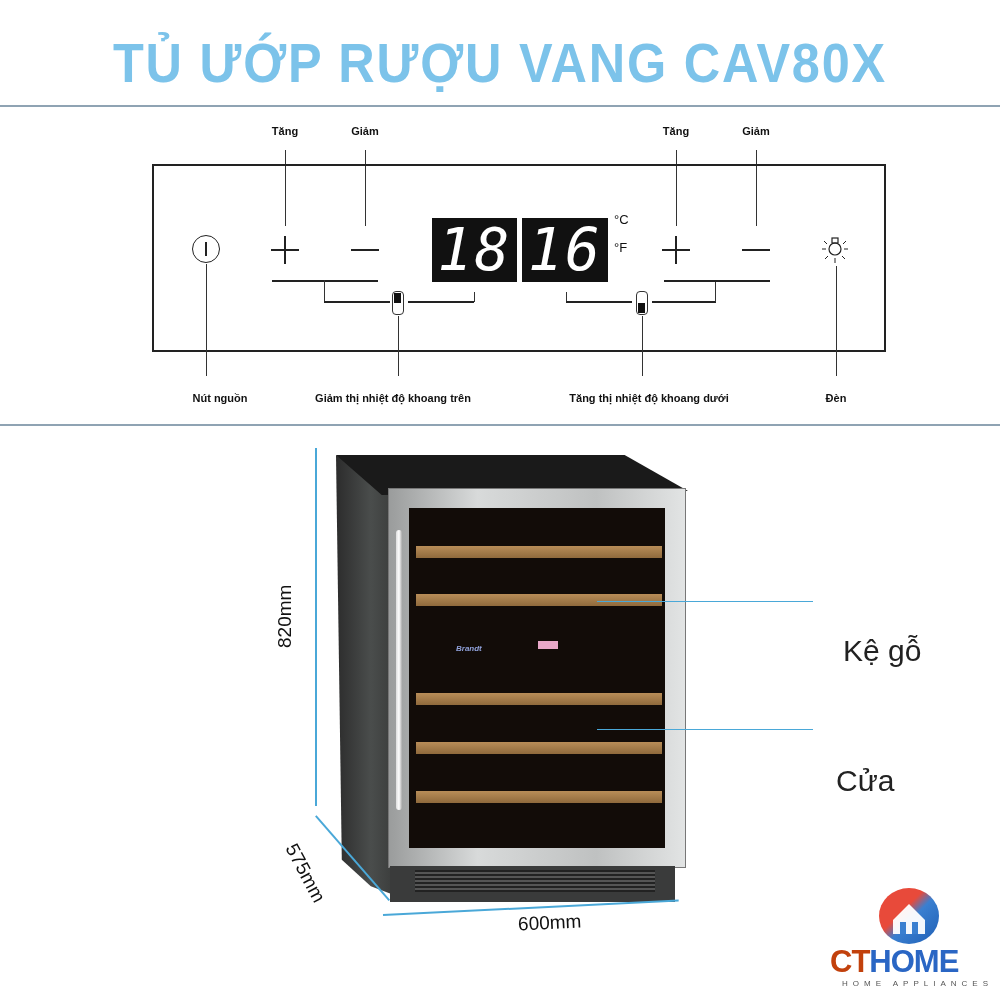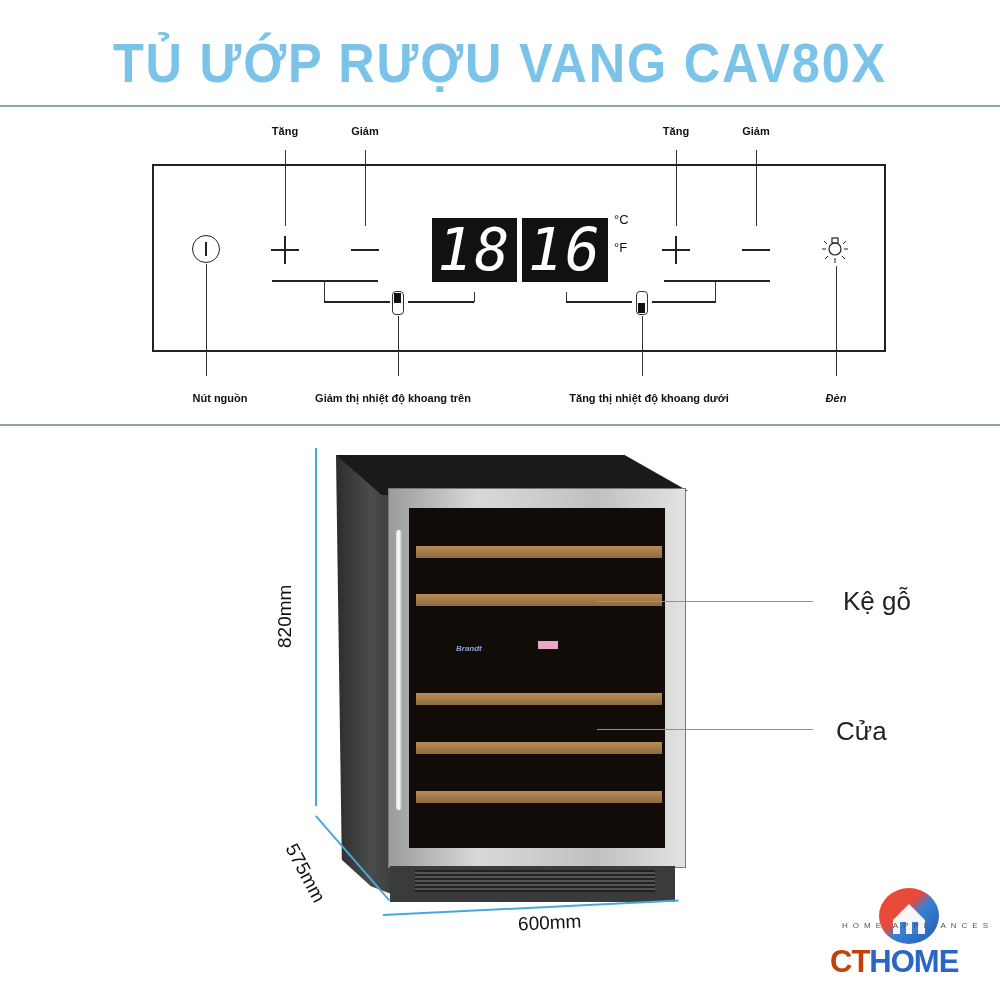--- a/index.html
+++ b/index.html
@@ -18,36 +18,36 @@
   .plus::before{content:"";position:absolute;left:0;top:13px;width:28px;height:1.5px;background:#222;}
   .plus::after{content:"";position:absolute;left:13px;top:0;width:1.5px;height:28px;background:#222;}
   .minus{width:28px;height:1.5px;background:#222;}
   .lcd{background:#111;color:#fff;font-family:"DejaVu Sans Mono",monospace;font-size:58px;text-align:center;line-height:64px;font-style:italic;letter-spacing:2px;transform:none;}
   .unit{font-size:13px;color:#111;}
   .toggle{width:12px;height:24px;border:1.5px solid #333;border-radius:4px;box-sizing:border-box;background:#fff;overflow:hidden;}
   .toggle .fill{position:absolute;left:1px;width:7px;height:10px;background:#111;}
   .bulb{width:30px;height:30px;}
   .blue{background:#4aa8d8;}
   .dim{font-size:19px;color:#111;}
-  .callout{font-size:26px;color:#222;}
+  .callout{font-size:30px;color:#222;margin-top:48px;}
   
   .side{left:336px;top:455px;width:58px;height:440px;background:linear-gradient(90deg,#2c2c2c,#4a4d4c 60%,#3b3d3c);clip-path:polygon(0 0,100% 8%,100% 100%,60% 98%,10% 92%);}
   .top{left:336px;top:455px;width:352px;height:40px;background:#1a1a1a;clip-path:polygon(0 0,82% 0,100% 90%,13% 100%);}
   .frame{left:388px;top:488px;width:298px;height:380px;background:linear-gradient(90deg,#9a9c9c,#d8dada 30%,#bfc1c1 70%,#e2e4e4);border:1px solid #777;box-sizing:border-box;}
   .glass{left:409px;top:508px;width:256px;height:340px;background:#120c08;}
   .shelf{left:416px;height:12px;background:linear-gradient(180deg,#b88d58,#8f6a3c);}
   .handle{left:396px;top:530px;width:6px;height:280px;background:linear-gradient(90deg,#ddd,#fff,#aaa);border-radius:3px;}
   .base{left:390px;top:866px;width:285px;height:36px;background:#3a3b3b;}
   .vent{left:415px;top:870px;width:240px;height:22px;background:repeating-linear-gradient(180deg,#222 0 2px,#555 2px 4px);}
   .brand{left:456px;top:644px;font-size:8px;color:#8fa0d8;font-style:italic;font-weight:bold;}
   .mini-lcd{left:538px;top:641px;width:20px;height:8px;background:#e8a8c8;}
   
   .logo-circle{left:879px;top:888px;width:60px;height:56px;border-radius:50%;background:linear-gradient(135deg,#e84a3a 0%,#e84a3a 40%,#3a7fd0 55%,#1f5fb5 100%);}
   .logo-text{left:830px;top:944px;font-size:31px;font-weight:900;letter-spacing:-1px;}
-  .logo-sub{left:842px;top:921px;font-size:8px;color:#555;letter-spacing:5px;}
+  .logo-sub{left:842px;top:979px;font-size:8px;color:#555;letter-spacing:5px;}
 </style>
 </head>
 <body>
 
 <div class="abs title">TỦ ƯỚP RƯỢU VANG CAV80X</div>
 <div class="abs hr" style="top:105px;"></div>
 
 <div>
 
   <div class="abs lbl c" style="left:285px;top:125px;">Tăng</div>
@@ -105,21 +105,21 @@
     </div>
 
   <div class="abs vline" style="left:206px;top:264px;height:112px;"></div>
   <div class="abs vline" style="left:398px;top:316px;height:60px;"></div>
   <div class="abs vline" style="left:642px;top:316px;height:60px;"></div>
   <div class="abs vline" style="left:836px;top:266px;height:110px;"></div>
 
   <div class="abs lbl c" style="left:206px;top:392px;margin-left:14px;">Nút nguồn</div>
   <div class="abs lbl c" style="left:393px;top:392px;">Giảm thị nhiệt độ khoang trên</div>
   <div class="abs lbl c" style="left:649px;top:392px;">Tăng thị nhiệt độ khoang dưới</div>
-  <div class="abs lbl c" style="left:836px;top:392px;font-style:italic;">Đèn</div>
+  <div class="abs lbl c" style="left:836px;top:392px;">Đèn</div>
 </div>
 
 <div class="abs hr" style="top:424px;"></div>
 
 <div>
   <div class="abs side"></div>
   <div class="abs top"></div>
   <div class="abs frame"></div>
   <div class="abs glass"></div>
   <div class="abs shelf" style="top:546px;width:246px;"></div>

